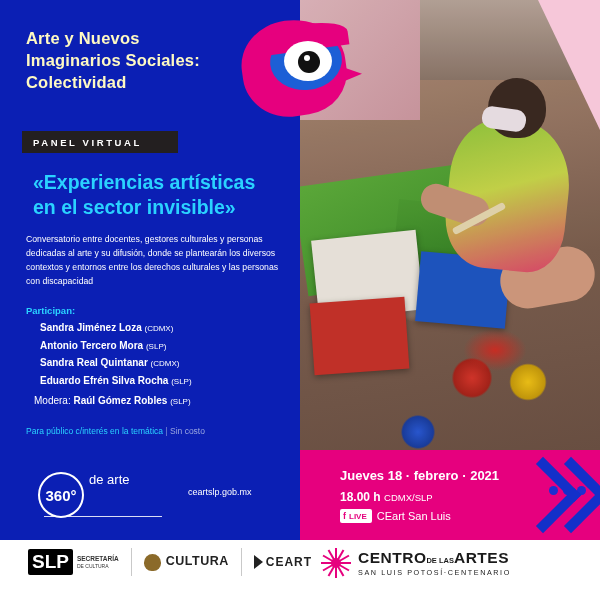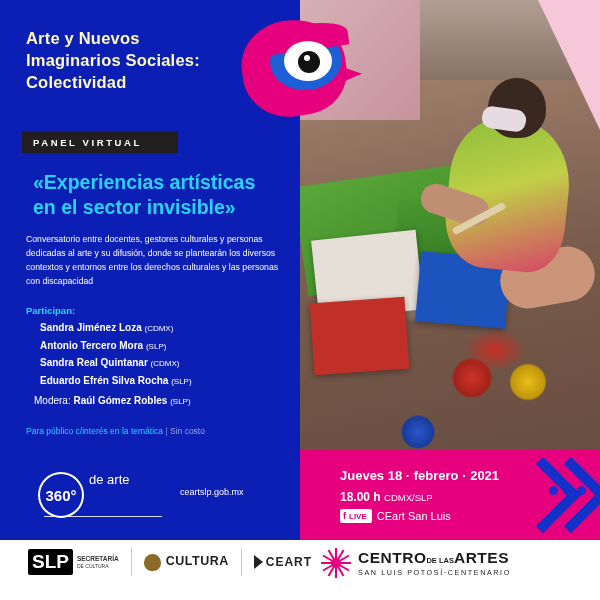--- a/index.html
+++ b/index.html
@@ -221,21 +221,21 @@
     width: 46px; height: 46px; border: 2px solid #ffffff; border-radius: 50%;
     display: flex; align-items: center; justify-content: center;
     color: #ffffff; font-size: 15px; font-weight: bold;
   }
   .logo360 .txt { color: #ffffff; font-size: 13px; }
   .logo360 .rule {
     position: absolute; left: 6px; top: 44px; width: 118px; height: 1px;
     background: rgba(255,255,255,.85);
   }
   .site {
-    position: absolute; left: 180px; top: 487px;
+    position: absolute; left: 188px; top: 487px;
     color: #ffffff; font-size: 9px;
   }
 
   .band-right {
     position: absolute; left: 300px; top: 450px; width: 300px; height: 90px;
   }
   .date-line {
     position: absolute; left: 40px; top: 18px;
     color: #ffffff; font-size: 13px; font-weight: bold;
   }

